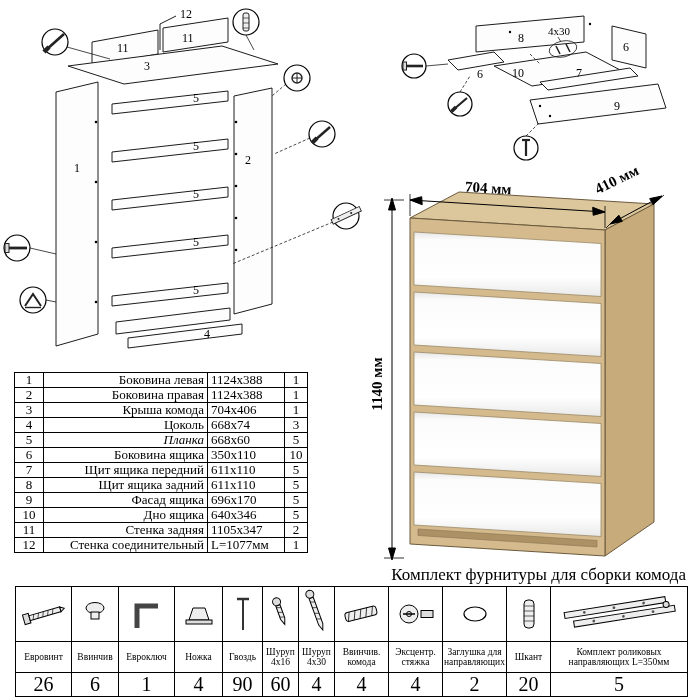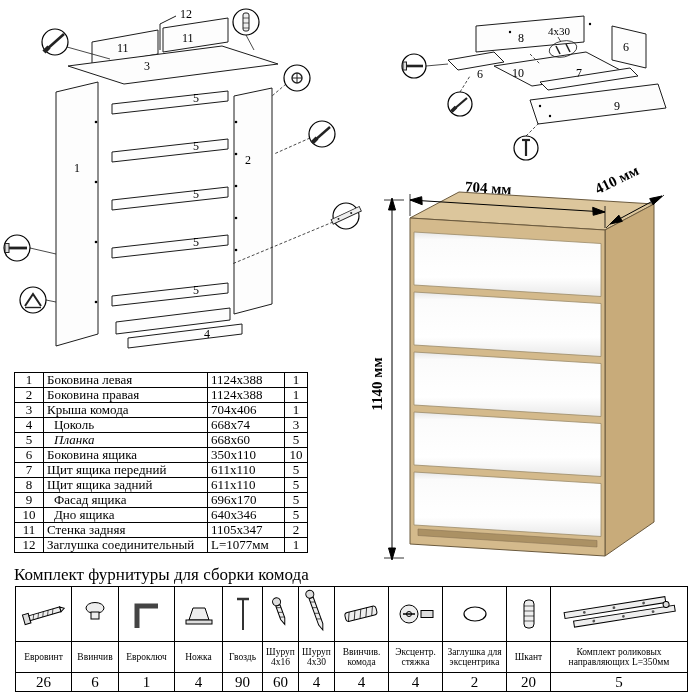--- a/index.html
+++ b/index.html
@@ -12,31 +12,31 @@
   svg text{font-family:"Liberation Serif", serif;fill:#000;}
   .part-label{font-size:12px;}
   .dim-label{font-size:15px;font-weight:bold;}
   .note-label{font-size:11px;}
 
   
   table{border-collapse:collapse;}
   .parts-table{position:absolute;left:14px;top:372px;font-size:13px;}
   .parts-table td{border:1px solid #000;height:14px;line-height:14px;padding:0 3px;white-space:nowrap;}
   .parts-table .c-num{text-align:center;width:22px;}
-  .parts-table .c-name{text-align:left;width:150px;}
+  .parts-table .c-name{text-align:right;width:150px;}
   .parts-table .c-size{text-align:left;width:70px;}
   .parts-table .c-qty{text-align:center;width:16px;}
 
   
-  .hw-title{position:absolute;left:14px;top:565px;width:672px;text-align:left;font-size:17px;}
+  .hw-title{position:absolute;left:14px;top:565px;width:672px;text-align:right;font-size:17px;}
   .hw-table{position:absolute;left:15px;top:586px;table-layout:fixed;}
   .hw-table td{border:1px solid #000;text-align:center;vertical-align:middle;padding:0;}
   .hw-icon{height:54px;background:#fff;}
   .hw-name{font-size:9.5px;line-height:1.08;height:30px;padding:1px;}
-  .hw-qty{font-size:15px;height:18px;}
+  .hw-qty{font-size:20px;height:18px;}
   .hw-icon svg{position:static;display:block;margin:0 auto;}
 </style>
 </head>
 <body>
 
 <div class="sheet">
 
   <svg style="left:0;top:2px;" width="375" height="370" viewBox="0 0 375 370">
     <g stroke="#1c1c1c" stroke-width="1" fill="#fdfdfd">
 
@@ -314,21 +314,21 @@
         <td class="c-qty">5</td>
       </tr>
       <tr>
         <td class="c-num">11</td>
         <td class="c-name">Стенка задняя</td>
         <td class="c-size">1105x347</td>
         <td class="c-qty">2</td>
       </tr>
       <tr>
         <td class="c-num">12</td>
-        <td class="c-name">Заглушка соединительный</td>
+        <td class="c-name">Стенка соединительный</td>
         <td class="c-size">L=1077мм</td>
         <td class="c-qty">1</td>
       </tr>
     </tbody>
   </table>
 
   <div class="hw-title">Комплект фурнитуры для сборки комода</div>
 
   <table class="hw-table">
     <colgroup>
@@ -460,21 +460,21 @@
       <tr>
         <td class="hw-name">Евровинт</td>
         <td class="hw-name">Ввинчив</td>
         <td class="hw-name">Евроключ</td>
         <td class="hw-name">Ножка</td>
         <td class="hw-name">Гвоздь</td>
         <td class="hw-name">Шуруп 4x16</td>
         <td class="hw-name">Шуруп 4x30</td>
         <td class="hw-name">Ввинчив. комода</td>
         <td class="hw-name">Эксцентр. стяжка</td>
-        <td class="hw-name">Заглушка для эксцентрика</td>
+        <td class="hw-name">Заглушка для направляющих</td>
         <td class="hw-name">Шкант</td>
         <td class="hw-name">Комплект роликовых направляющих L=350мм</td>
       </tr>
       <tr>
         <td class="hw-qty">26</td>
         <td class="hw-qty">6</td>
         <td class="hw-qty">1</td>
         <td class="hw-qty">4</td>
         <td class="hw-qty">90</td>
         <td class="hw-qty">60</td>

